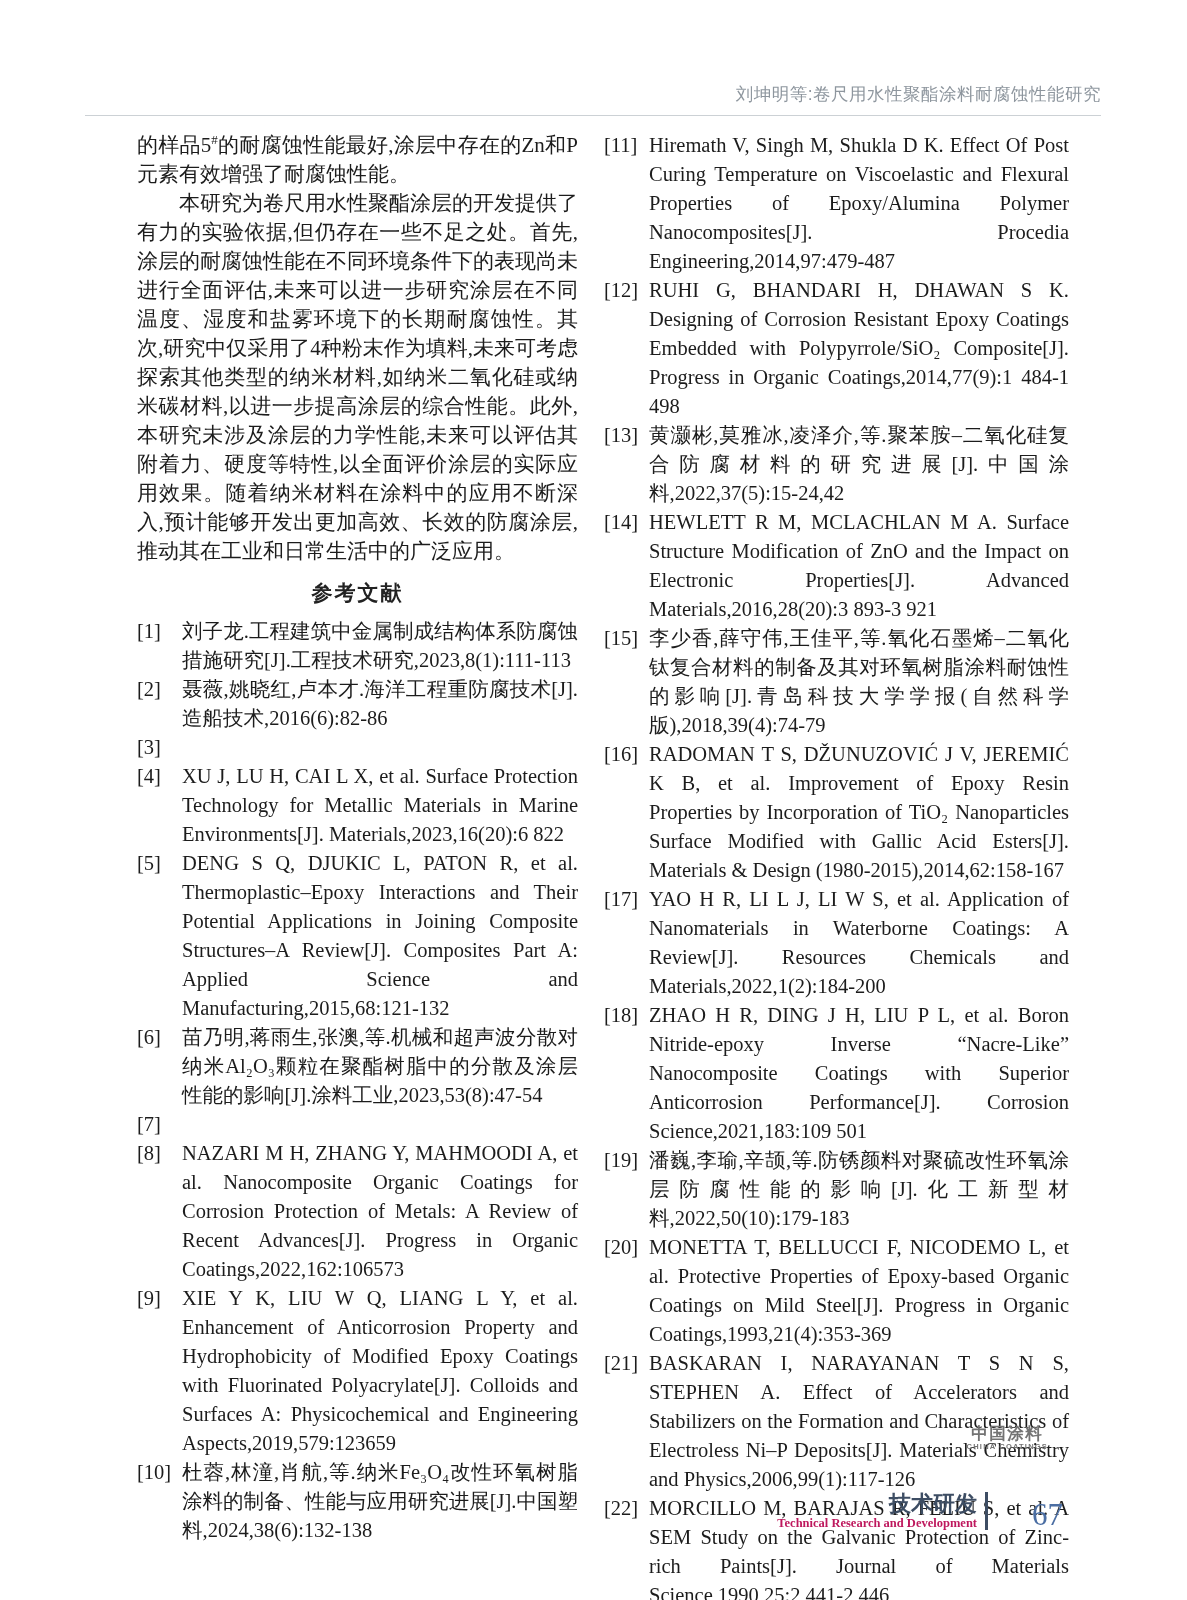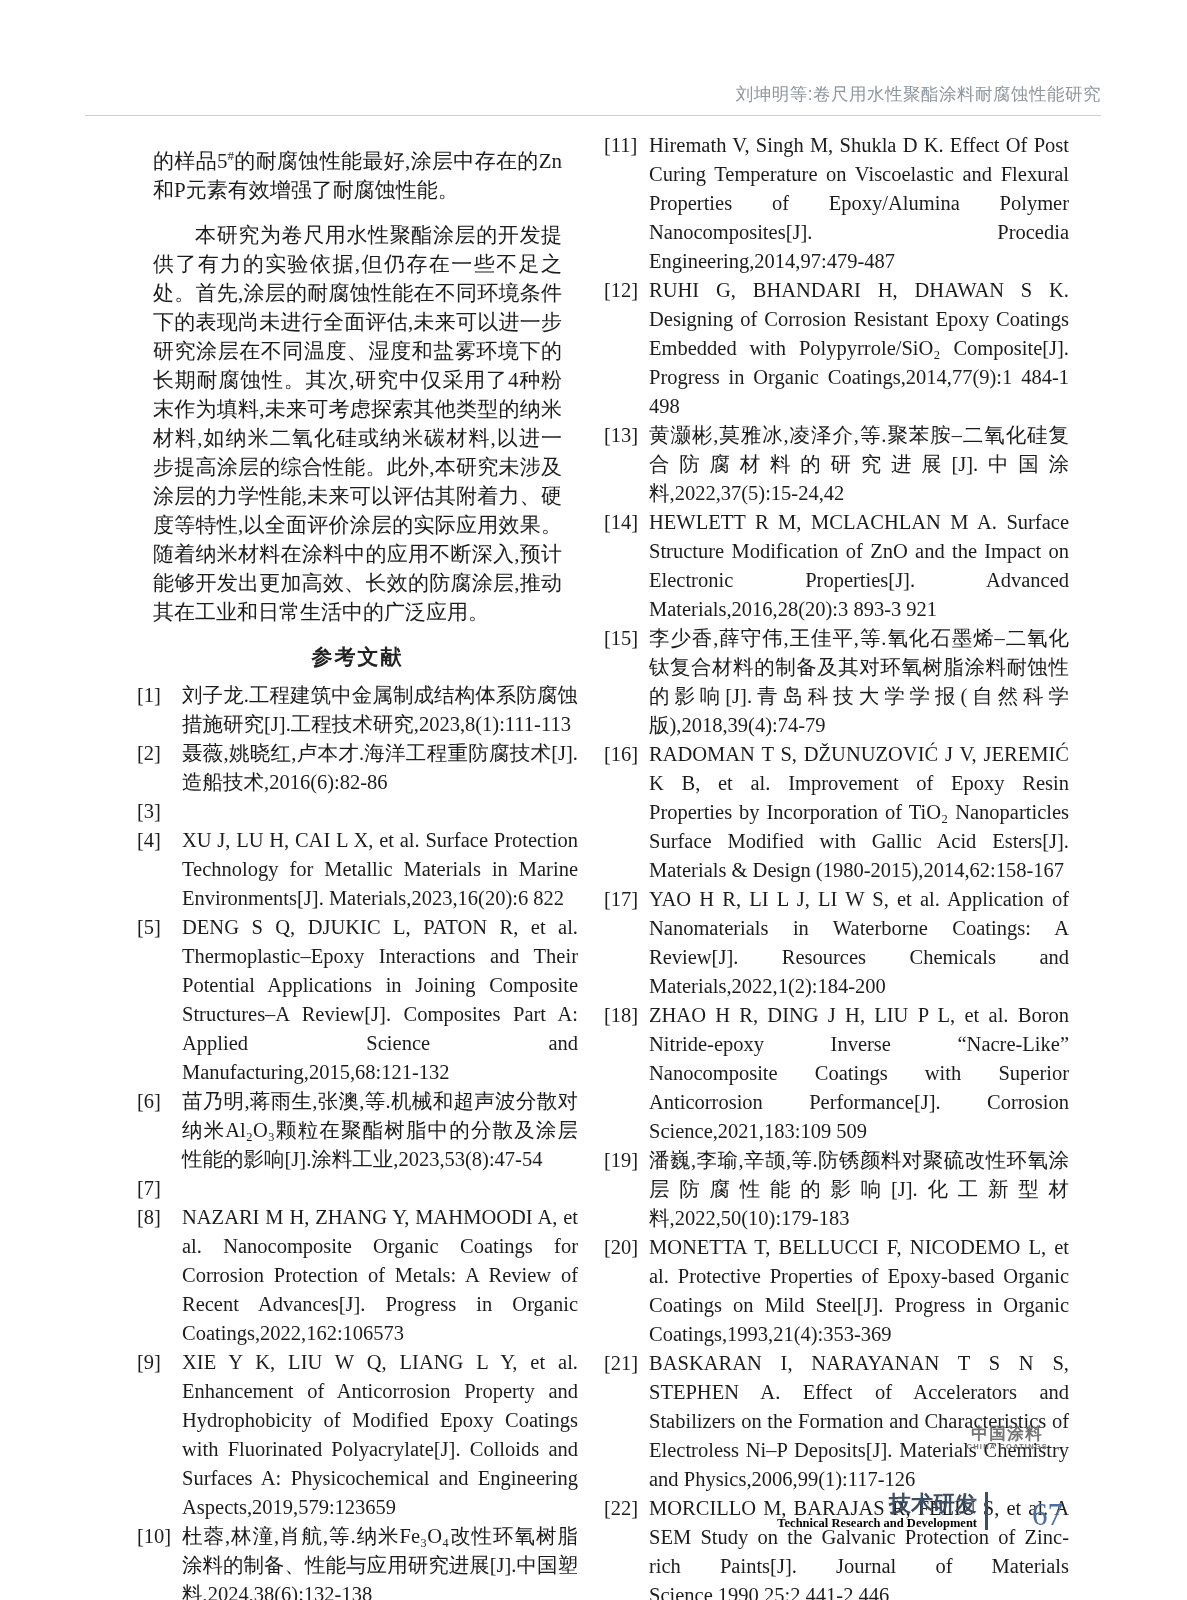--- a/index.html
+++ b/index.html
@@ -25,21 +25,21 @@
   
   .content{
     position:absolute;top:131px;left:137px;right:118px;
     display:flex;gap:26px;
   }
   .col-left{width:441px;}
   .col-right{width:465px;}
   .para{
     font-size:21px;line-height:29px;
     text-align:justify;
-    margin:16px;
+    margin:0;
   }
   .para.indent{text-indent:2em;}
   .sup{font-size:13px;vertical-align:super;line-height:0;}
   .ref-heading{
     font-family:"Liberation Sans","DejaVu Sans",sans-serif;
     font-weight:bold;font-size:21px;color:#222;
     text-align:center;
     margin:13px 0 10px 0;
     letter-spacing:2px;
   }
@@ -71,21 +71,21 @@
     position:absolute;top:1492px;right:124px;
     display:flex;align-items:flex-start;
   }
   .pf-left{text-align:right;padding-right:8px;}
   .pf-cn{
     font-family:"Liberation Sans","DejaVu Sans",sans-serif;
     font-weight:bold;font-size:22px;color:#3d4d63;line-height:24px;
   }
   .pf-en{
     font-family:"Liberation Serif","DejaVu Serif",serif;
-    font-weight:bold;font-size:12.5px;color:#000000;line-height:15px;
+    font-weight:bold;font-size:12.5px;color:#be185d;line-height:15px;
   }
   .pf-bar{
     width:3px;height:38px;background:#3d4d63;margin-right:8px;
   }
   .pf-num{
     font-family:"Liberation Serif","DejaVu Serif",serif;
     font-size:31px;color:#4b6ea3;line-height:38px;
     padding-top:4px;
     margin-left:36px;
   }
@@ -175,21 +175,21 @@
           <div class="ref-item">
             <span class="ref-num">[16]</span>
             <span class="ref-text">RADOMAN T S, DŽUNUZOVIĆ J V, JEREMIĆ K B, et al. Improvement of Epoxy Resin Properties by Incorporation of TiO₂ Nanoparticles Surface Modified with Gallic Acid Esters[J]. Materials &amp; Design (1980-2015),2014,62:158-167</span>
           </div>
           <div class="ref-item">
             <span class="ref-num">[17]</span>
             <span class="ref-text">YAO H R, LI L J, LI W S, et al. Application of Nanomaterials in Waterborne Coatings: A Review[J]. Resources Chemicals and Materials,2022,1(2):184-200</span>
           </div>
           <div class="ref-item">
             <span class="ref-num">[18]</span>
-            <span class="ref-text">ZHAO H R, DING J H, LIU P L, et al. Boron Nitride-epoxy Inverse “Nacre-Like” Nanocomposite Coatings with Superior Anticorrosion Performance[J]. Corrosion Science,2021,183:109 509</span>
+            <span class="ref-text">ZHAO H R, DING J H, LIU P L, et al. Boron Nitride-epoxy Inverse “Nacre-Like” Nanocomposite Coatings with Superior Anticorrosion Performance[J]. Corrosion Science,2021,183:109 501</span>
           </div>
           <div class="ref-item">
             <span class="ref-num">[19]</span>
             <span class="ref-text">潘巍,李瑜,辛颉,等.防锈颜料对聚硫改性环氧涂层防腐性能的影响[J].化工新型材料,2022,50(10):179-183</span>
           </div>
           <div class="ref-item">
             <span class="ref-num">[20]</span>
             <span class="ref-text">MONETTA T, BELLUCCI F, NICODEMO L, et al. Protective Properties of Epoxy-based Organic Coatings on Mild Steel[J]. Progress in Organic Coatings,1993,21(4):353-369</span>
           </div>
           <div class="ref-item">

